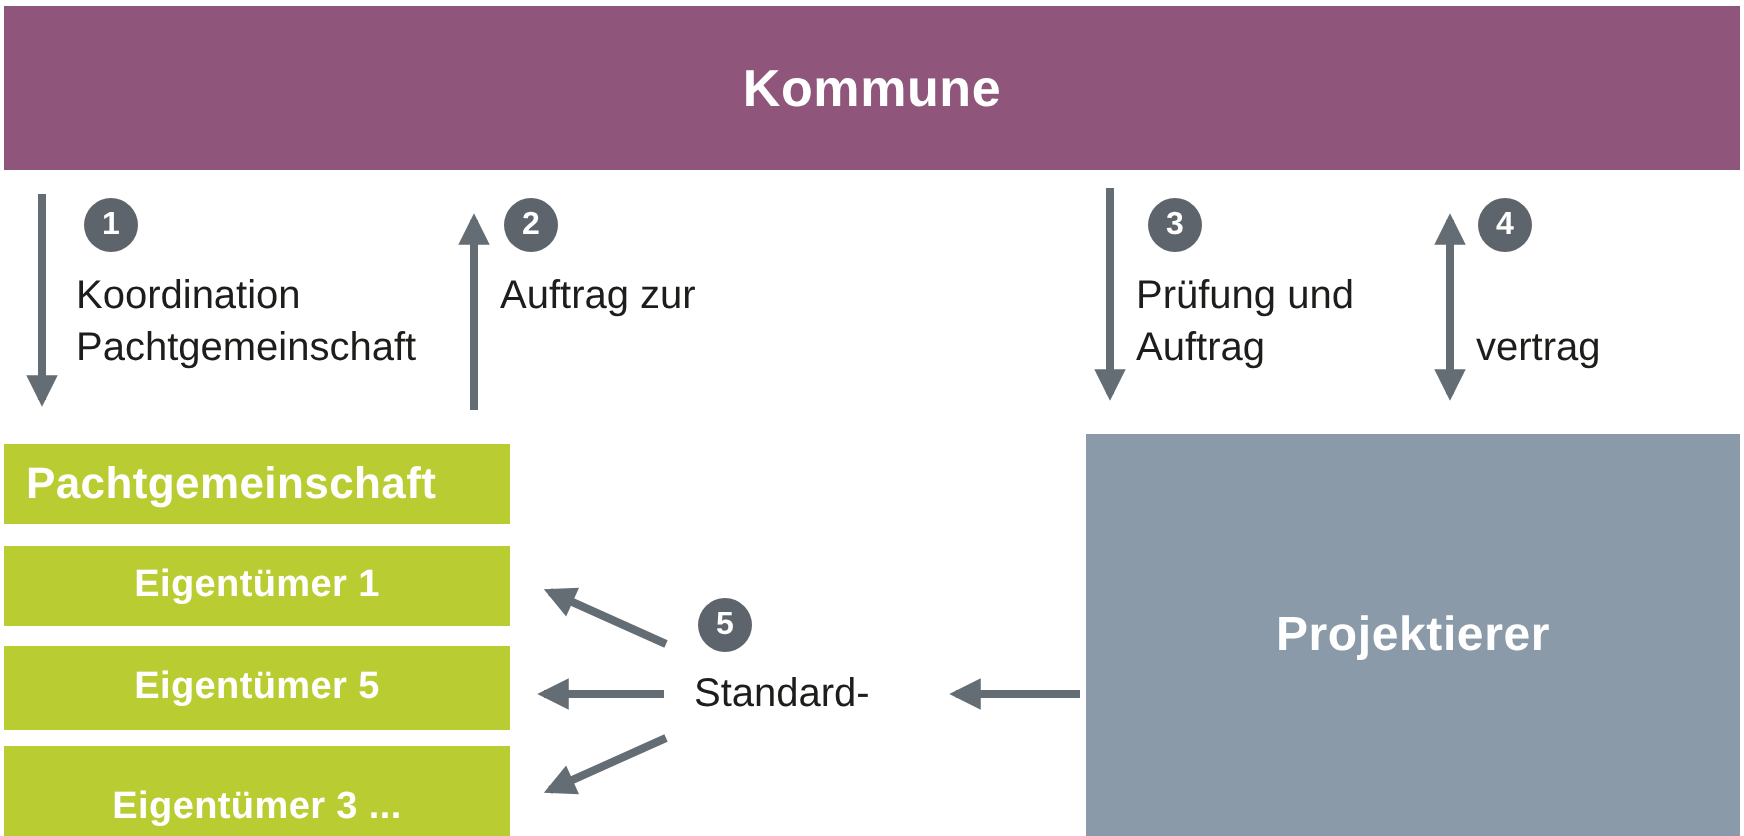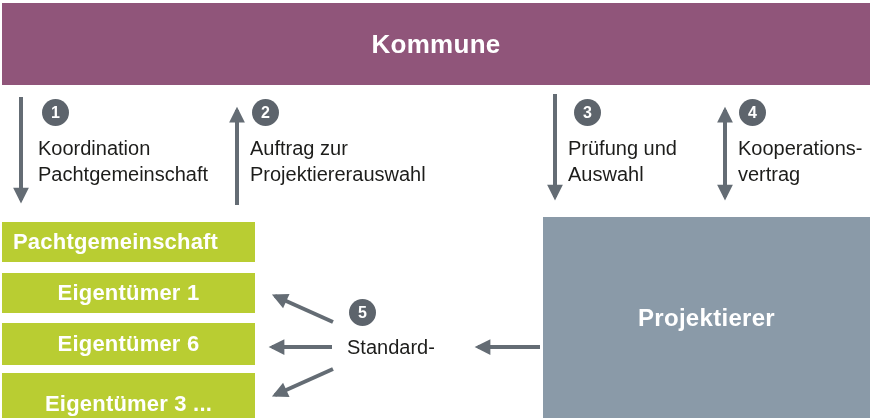--- a/index.html
+++ b/index.html
@@ -34,21 +34,21 @@
   .gbar{
     position:absolute;left:2px;width:253px;
     background:var(--pachtgemeinschaft);
     color:#ffffff;display:flex;align-items:center;
   }
   .gbar-header{
     top:222px;height:40px;
     padding-left:11px;box-sizing:border-box;
     font-size:22px;font-weight:bold;letter-spacing:.2px;
   }
-  .gbar-member{justify-content:center;font-size:22px;font-weight:bold;letter-spacing:.2px;}
+  .gbar-member{justify-content:center;font-size:19px;font-weight:bold;letter-spacing:.2px;}
   .gbar-m0{top:273px;height:40px;}
   .gbar-m1{top:323px;height:42px;}
   .gbar-m2{top:373px;height:61px;}
   .badge{
     position:absolute;width:27px;height:27px;border-radius:50%;
     background:var(--badge);color:#ffffff;
     display:flex;align-items:center;justify-content:center;
     font-size:16px;font-weight:bold;
   }
   .b1{left:42px;top:99px;}
@@ -95,21 +95,21 @@
     <span>Kommune</span>
   </div>
 
   <div class="gbar gbar-header">
     <span>Pachtgemeinschaft</span>
   </div>
   <div class="gbar gbar-member gbar-m0">
     <span>Eigentümer 1</span>
   </div>
   <div class="gbar gbar-member gbar-m1">
-    <span>Eigentümer 6</span>
+    <span>Eigentümer 5</span>
   </div>
   <div class="gbar gbar-member gbar-m2">
     <span>Eigentümer 3 ...</span>
   </div>
 
   <div class="box box-projektierer">
     <span>Projektierer</span>
   </div>
 
   <div class="badge b1">
@@ -118,36 +118,35 @@
   <div class="steplabel l1">
     <span>Koordination</span><br>
     <span>Pachtgemeinschaft</span>
   </div>
 
   <div class="badge b2">
     <span>2</span>
   </div>
   <div class="steplabel l2">
     <span>Auftrag zur</span><br>
-    <span>Projektiererauswahl</span>
   </div>
 
   <div class="badge b3">
     <span>3</span>
   </div>
   <div class="steplabel l3">
     <span>Prüfung und</span><br>
-    <span>Auswahl</span>
+    <span>Auftrag</span>
   </div>
 
   <div class="badge b4">
     <span>4</span>
   </div>
   <div class="steplabel l4">
-    <span>Kooperations-</span><br>
+    <br>
     <span>vertrag</span>
   </div>
 
   <div class="badge b5">
     <span>5</span>
   </div>
   <div class="steplabel l5">
     <span>Standard-</span><br>
   </div>
 

